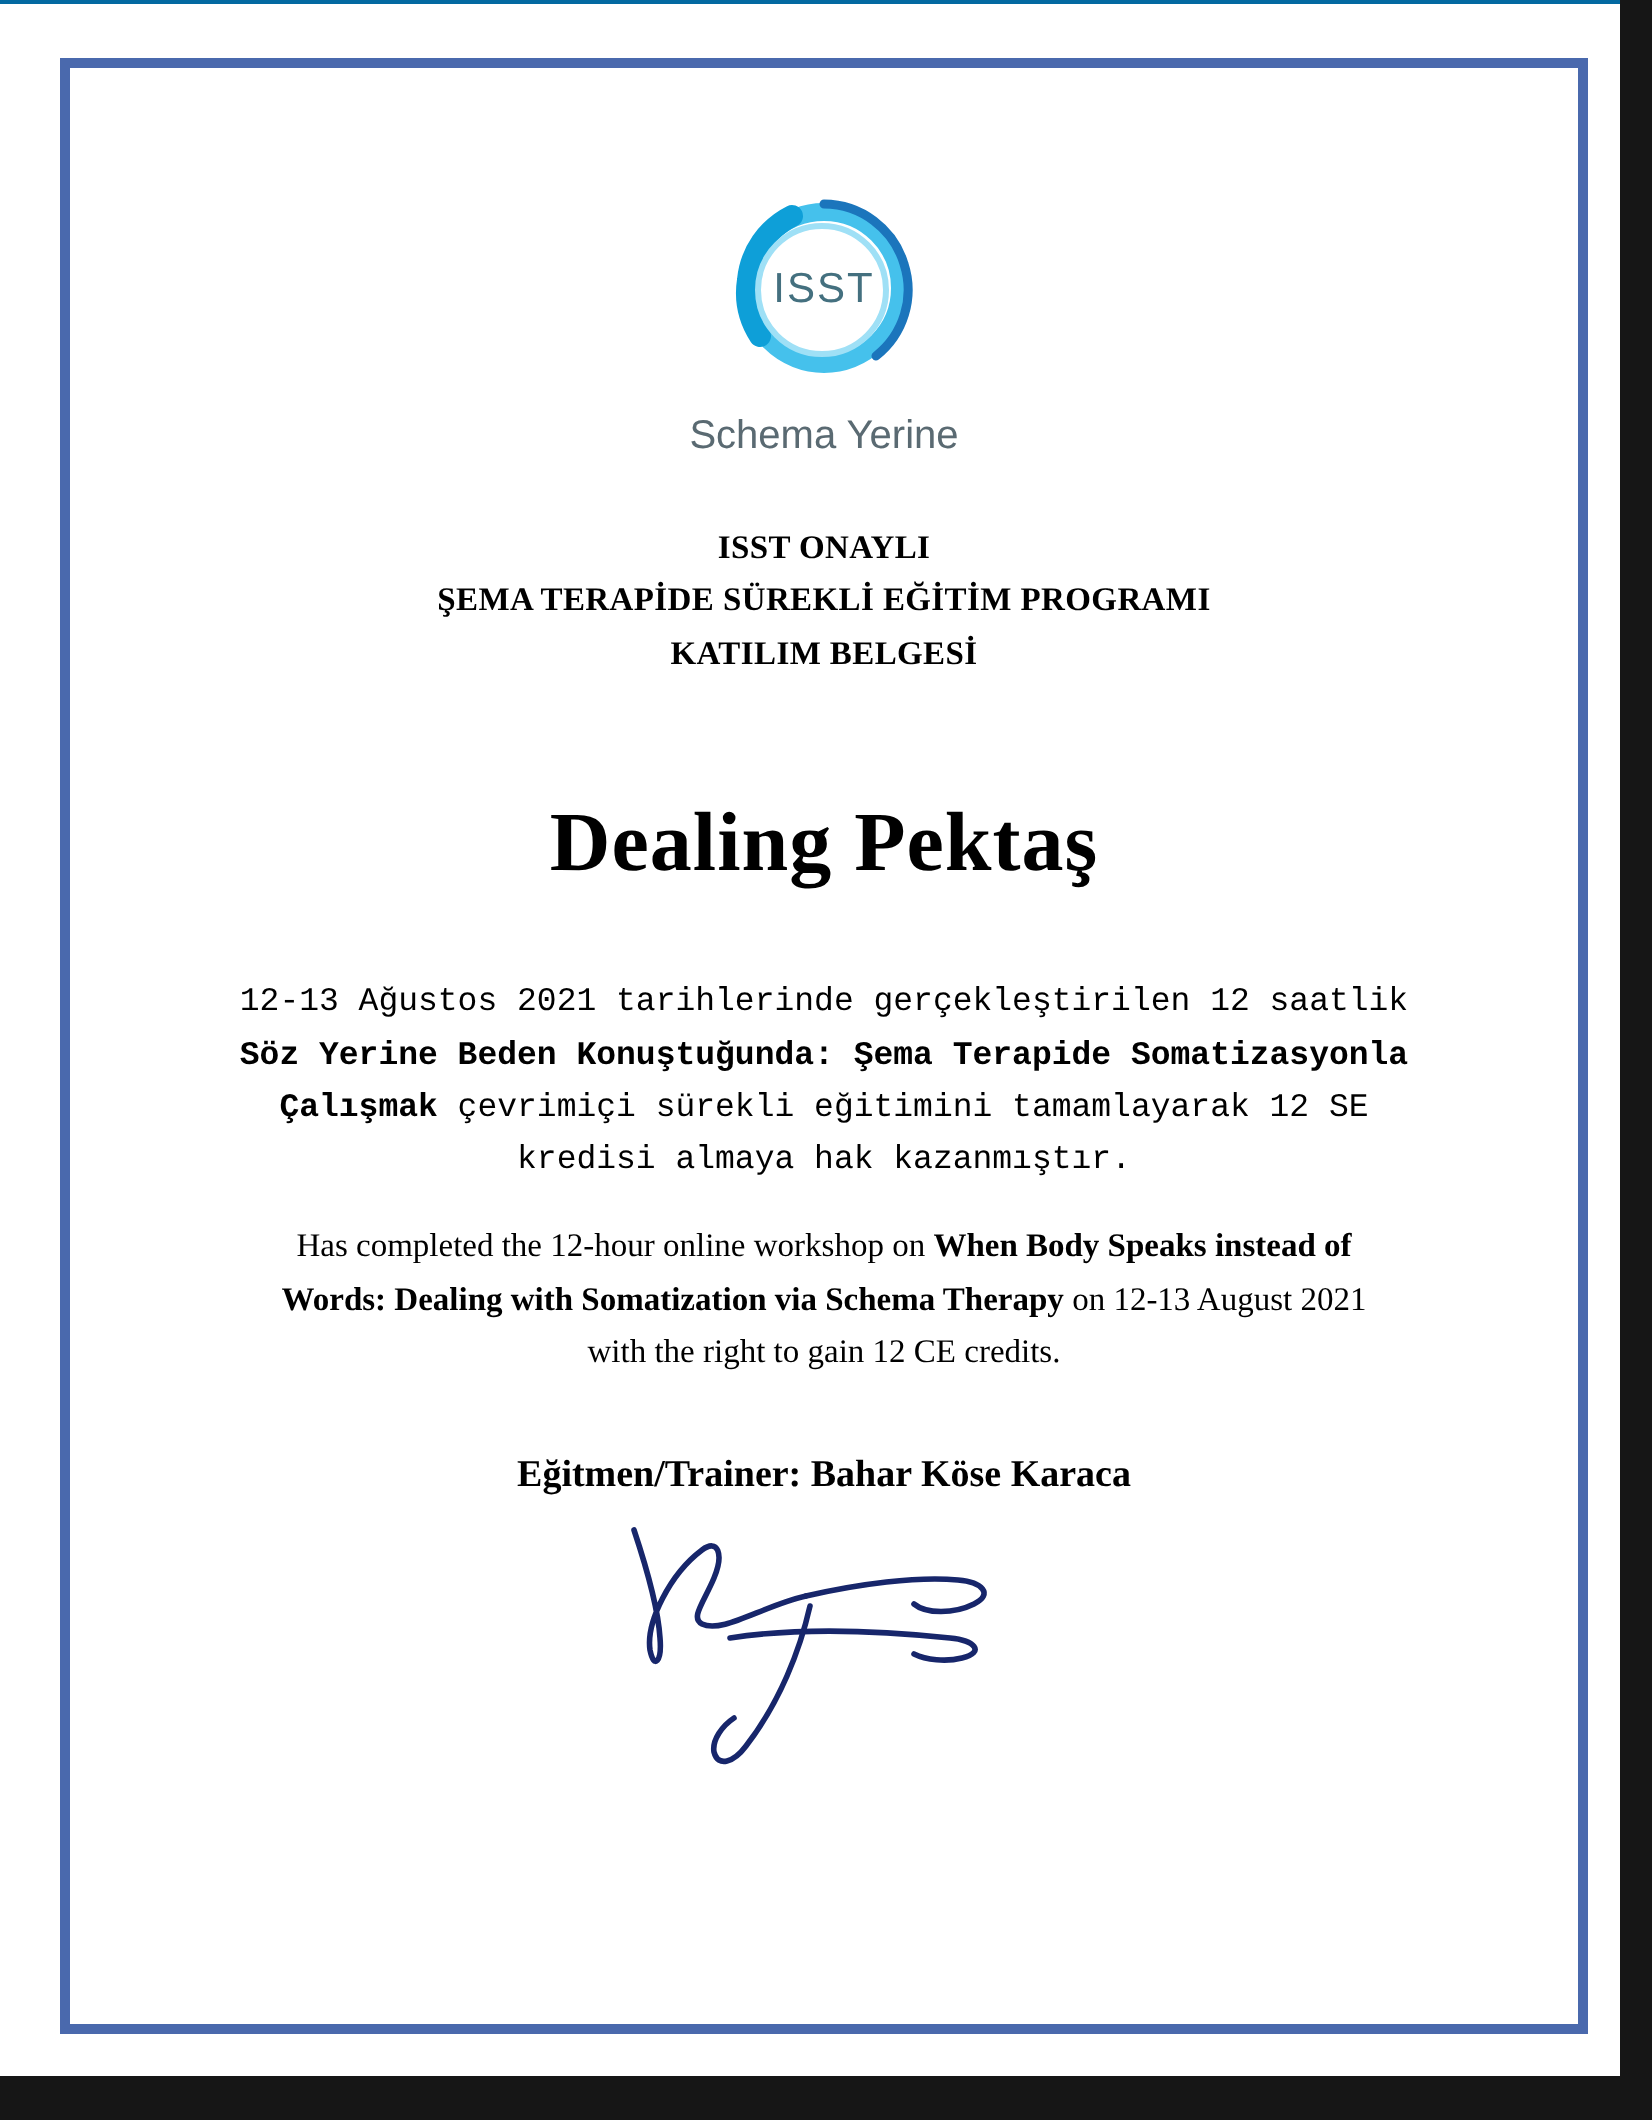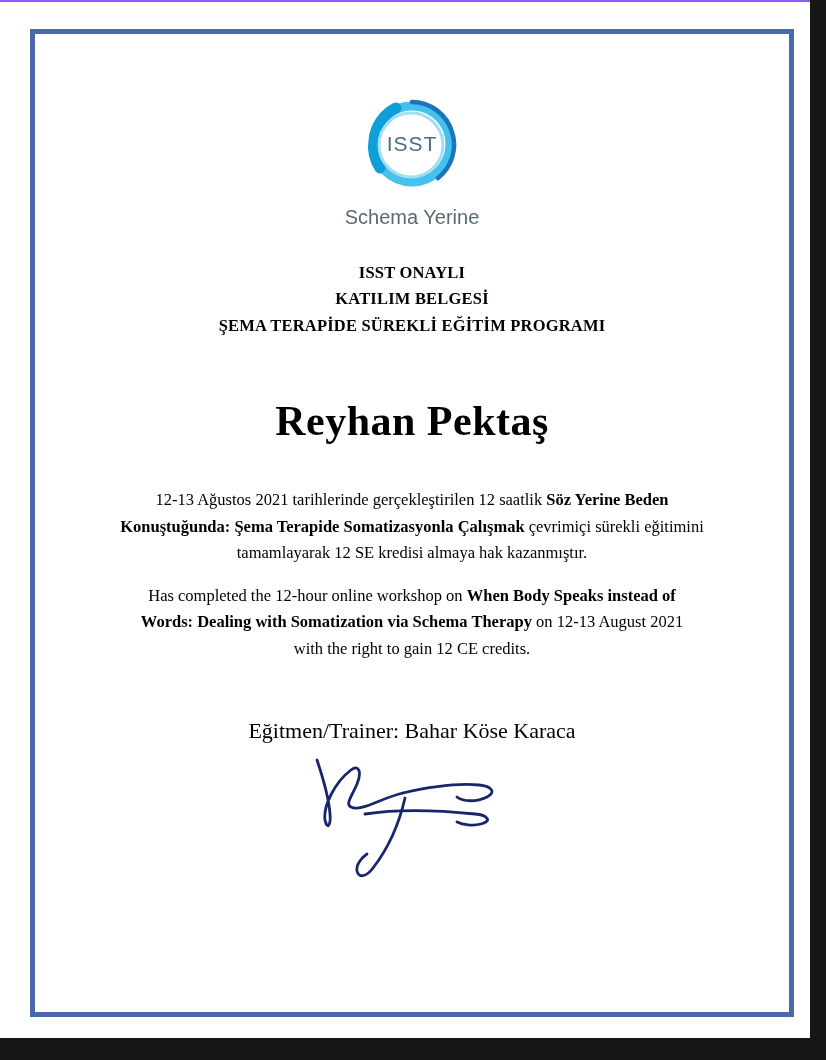--- a/index.html
+++ b/index.html
@@ -7,21 +7,21 @@
     width:826px;height:1060px;
     background:#161616;
     font-family:"Liberation Serif", serif;
     position:relative;
     overflow:hidden;
   }
   .paper{
     position:absolute;left:0;top:0;
     width:810px;height:1038px;
     background:#ffffff;
-    border-top:2px solid #8b5cf6;
+    border-top:2px solid #0369a1;
     box-sizing:border-box;
   }
   .border-frame{
     position:absolute;
     left:30px;top:27px;
     width:764px;height:988px;
     border:5px solid #4a69ad;
     box-sizing:border-box;
   }
   .content{
@@ -50,26 +50,26 @@
     margin-top:58px;
     font-size:42px;
     font-weight:bold;
     letter-spacing:0.5px;
   }
   .para{
     font-size:16.5px;
     line-height:1.6;
     margin-left:auto;margin-right:auto;
   }
-  .para-tr{margin-top:42px;width:600px;}
+  .para-tr{margin-top:42px;width:600px;font-family:Liberation Mono, monospace;}
   .para-en{width:545px;}
   .trainer-line{
-    margin-top:56px;
-    font-size:22px;
-    font-weight:normal;
+    margin-top:38px;
+    font-size:19px;
+    font-weight:bold;
   }
   .signature-wrap{
     margin-top:8px;
     text-align:center;
   }
   .signature-wrap svg{display:block;margin:0 auto;}
   b{font-weight:bold;}
 </style>
 </head>
 <body>
@@ -88,25 +88,25 @@
         <text x="52" y="59" text-anchor="middle" font-family="Liberation Sans, sans-serif" font-size="21" letter-spacing="1" fill="#44707f">ISST</text>
       </svg>
     </div>
 
     <div class="org-name">
       <div>Schema Yerine</div>
     </div>
 
     <div class="title-block">
       <div>ISST ONAYLI</div>
+      <div>ŞEMA TERAPİDE SÜREKLİ EĞİTİM PROGRAMI</div>
       <div>KATILIM BELGESİ</div>
-      <div>ŞEMA TERAPİDE SÜREKLİ EĞİTİM PROGRAMI</div>
     </div>
 
-    <div class="recipient-name">Reyhan Pektaş</div>
+    <div class="recipient-name">Dealing Pektaş</div>
 
     <p class="para para-tr"><span>12-13 Ağustos 2021 tarihlerinde gerçekleştirilen 12 saatlik </span><b>Söz Yerine Beden Konuştuğunda: Şema Terapide Somatizasyonla Çalışmak</b><span> çevrimiçi sürekli eğitimini tamamlayarak 12 SE kredisi almaya hak kazanmıştır.</span></p>
 
     <p class="para para-en"><span>Has completed the 12-hour online workshop on </span><b>When Body Speaks instead of Words: Dealing with Somatization via Schema Therapy</b><span> on 12-13 August 2021 with the right to gain 12 CE credits.</span></p>
 
     <div class="trainer-line">Eğitmen/Trainer: Bahar Köse Karaca</div>
 
     <div class="signature-wrap">
       <svg width="250" height="130" viewBox="0 0 250 130">
         <g fill="none" stroke="#17266b" stroke-width="2.8" stroke-linecap="round" stroke-linejoin="round">

